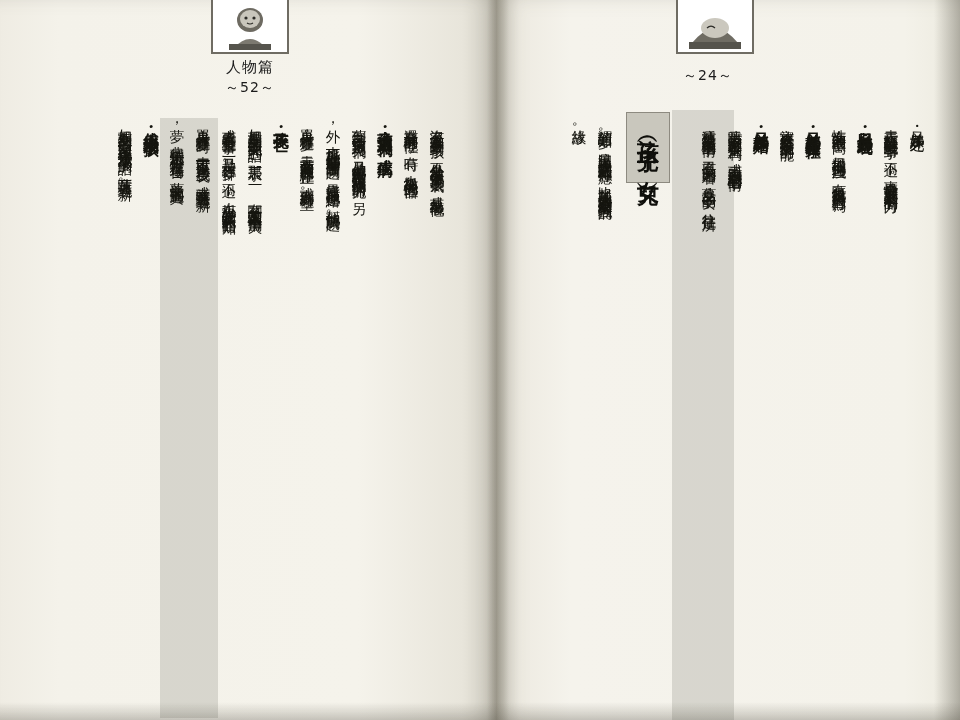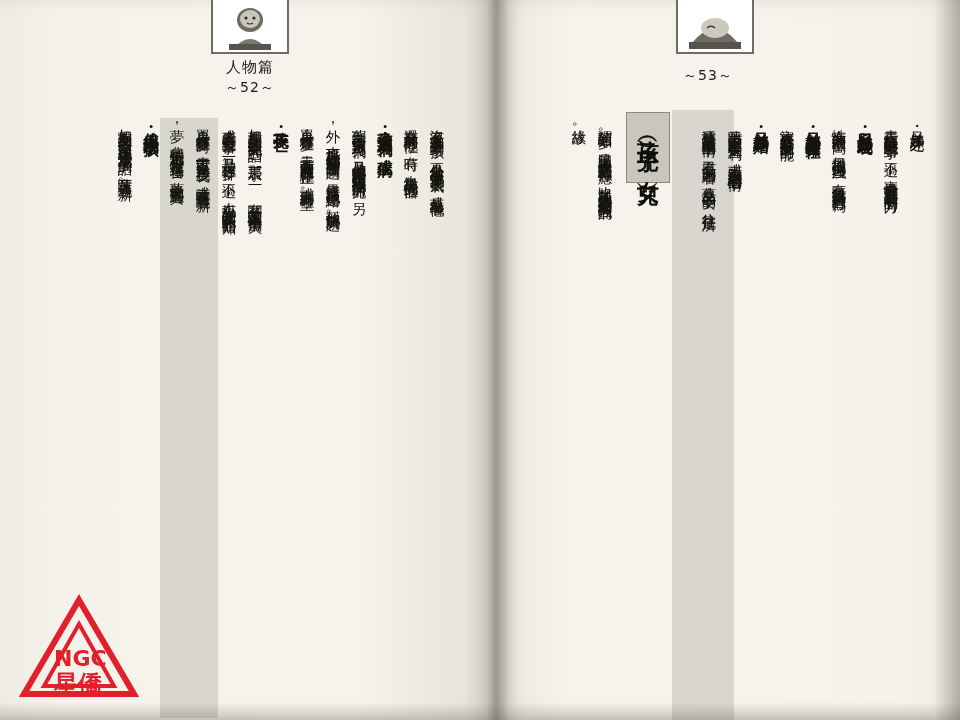--- a/index.html
+++ b/index.html
@@ -205,21 +205,21 @@
   </div>
 
   <div class="header-vignette" style="left:676px; top:0;">
     <svg class="vig-art" width="64" height="48" viewBox="0 0 64 48">
       <path d="M8 40 Q32 10 56 40 Z" fill="#6f6c63"></path>
       <ellipse cx="32" cy="24" rx="14" ry="10" fill="#cbc8be"></ellipse>
       <path d="M24 24 Q28 20 32 24" stroke="#2b2a26" stroke-width="1.2" fill="none"></path>
       <rect x="6" y="38" width="52" height="7" fill="#55534c"></rect>
     </svg>
   </div>
-  <div class="page-label folio" style="left:644px; top:66px; width:128px;">～53～</div>
+  <div class="page-label folio" style="left:644px; top:66px; width:128px;">～24～</div>
 
   <div class="shade" style="left:672px; top:110px; width:62px; height:610px;"></div>
 
   <div class="boxed-title" style="left:626px; top:112px;">孩子（兒子、女兒）</div>
 
   <div class="ghost" style="left:760px; top:300px; height:140px;">　　　</div>
 
   <div class="colwrap" style="left:518px; top:118px; width:100px; height:590px;">
     <div class="vcol">謂的預知夢。這是因爲親子之間的精神感應，比起跟其他人的感應要來得強烈的</div>
     <div class="vcol">緣故。</div>
@@ -230,24 +230,16 @@
     <div class="vcol">表示正想打敗勁敵或者對手。不過，事情會發展到對夢者不利的方向。</div>
     <div class="vcol heading">・與兄弟姊妹遊玩</div>
     <div class="vcol">性方面的欲求很高，但是找不到宣洩口。有時也象徵著自慰的行爲。</div>
     <div class="vcol heading">・兄弟姊妹集合在家裡</div>
     <div class="vcol">家族或者父母有發生不幸的可能。</div>
     <div class="vcol heading">・兄弟姊妹結婚</div>
     <div class="vcol">暗示夢者的身上會發生不吉利，或者叫人感到傷心的事情。</div>
     <div class="vcol">這種夢象徵著很多的事情。已有子女的已婚者，夢見自己的子女，往往是所</div>
   </div>
 
-  <div class="stamp">
-    <svg width="122" height="112" viewBox="0 0 122 112">
-      <polygon points="61,6 116,100 6,100" fill="none" stroke="#e0202a" stroke-width="6"></polygon>
-      <polygon points="61,30 96,92 26,92" fill="none" stroke="#e0202a" stroke-width="4"></polygon>
-      <text x="36" y="72" font-family="'DejaVu Sans','Liberation Sans',sans-serif" font-size="22" font-weight="bold" fill="#e0202a">NGC</text>
-      <text x="36" y="98" font-family="'DejaVu Sans','Liberation Sans',sans-serif" font-size="24" font-weight="bold" fill="#e0202a">星僑</text>
-    </svg>
-  </div>
 
   <div class="corner-shadow"></div>
   <div class="bottom-shadow"></div>
 </div>
 
 </body></html>

